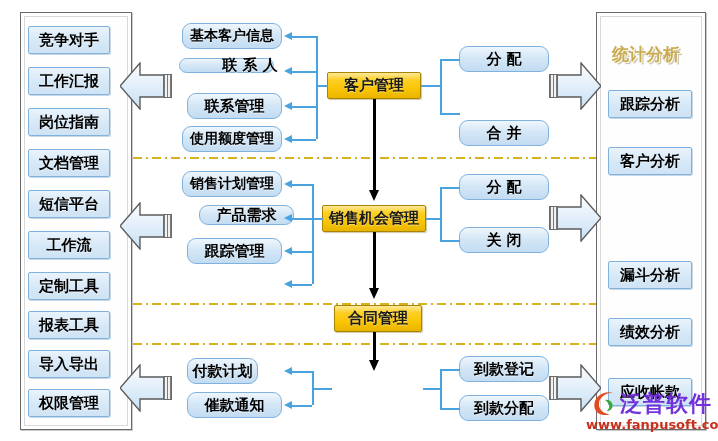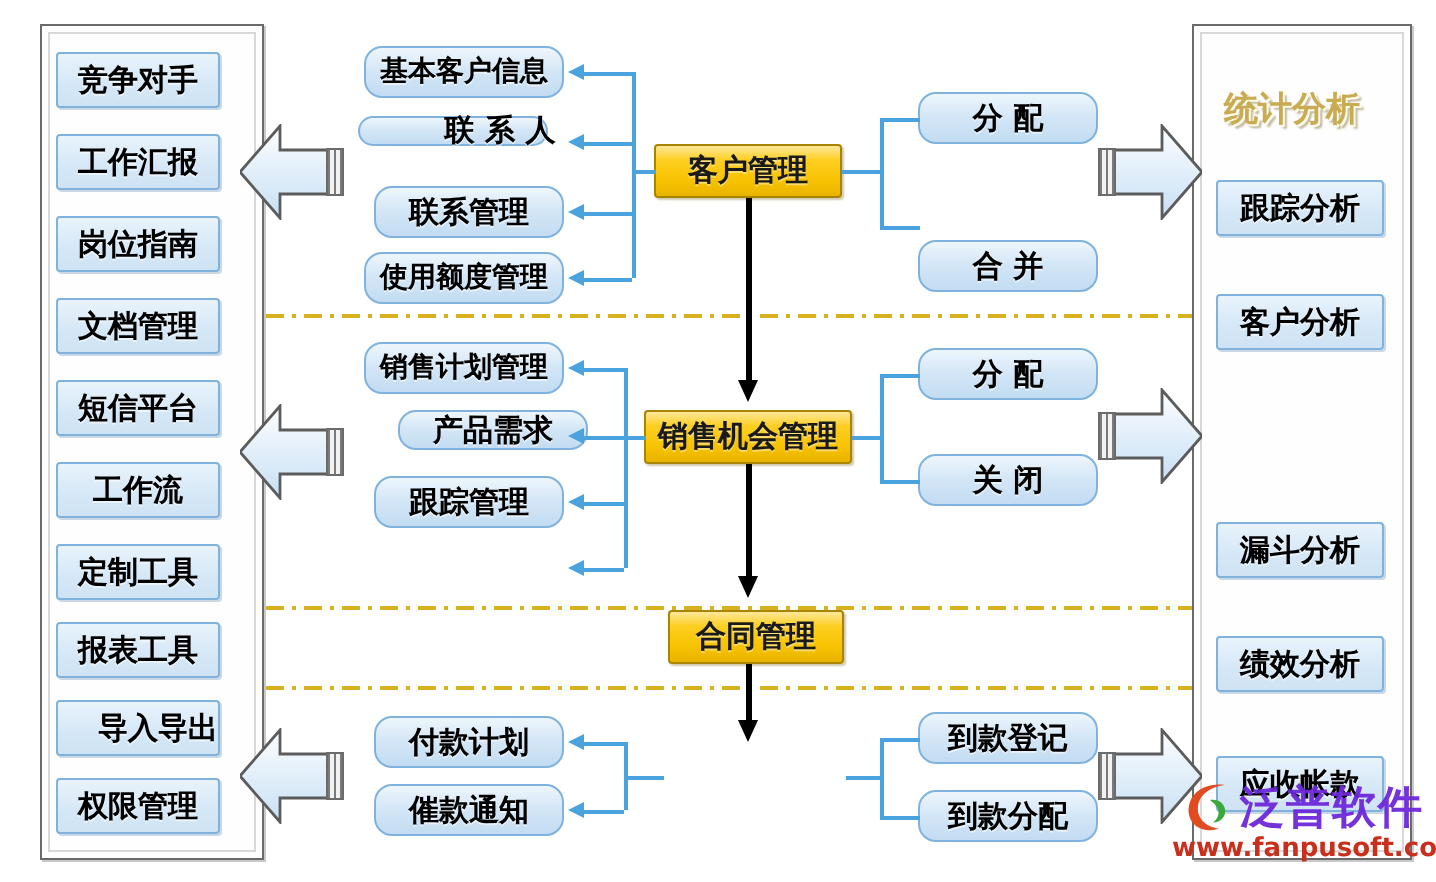--- a/index.html
+++ b/index.html
@@ -106,21 +106,21 @@
   </div>
   <div class="node sq" style="left:28px;top:231px;width:82px;height:28px;font-size:15px;">
     <span>工作流</span>
   </div>
   <div class="node sq" style="left:28px;top:272px;width:82px;height:28px;font-size:15px;">
     <span>定制工具</span>
   </div>
   <div class="node sq" style="left:28px;top:311px;width:82px;height:28px;font-size:15px;">
     <span>报表工具</span>
   </div>
-  <div class="node sq" style="left:28px;top:350px;width:82px;height:28px;font-size:15px;justify-content:flex-end;">
+  <div class="node sq" style="left:28px;top:350px;width:82px;height:28px;font-size:15px;">
     <span>导入导出</span>
   </div>
   <div class="node sq" style="left:28px;top:389px;width:82px;height:28px;font-size:15px;">
     <span>权限管理</span>
   </div>
 
   <div class="panel" style="left:596px;top:12px;width:108px;height:416px;">
     <div class="panel-inner"></div>
   </div>
 
@@ -220,21 +220,21 @@
 
   <div class="hline" style="left:426px;top:218px;width:15px;"></div>
   <div class="vline" style="left:440px;top:187px;height:53px;"></div>
   <div class="hline" style="left:440px;top:187px;width:20px;"></div>
   <div class="hline" style="left:440px;top:240px;width:20px;"></div>
 
   <div class="core" style="left:334px;top:305px;width:88px;height:27px;font-size:15px;">
     <span>合同管理</span>
   </div>
 
-  <div class="node" style="left:187px;top:358px;width:95px;height:26px;font-size:15px;font-family:Liberation Mono, monospace;">
+  <div class="node" style="left:187px;top:358px;width:71px;height:26px;font-size:15px;font-family:Liberation Mono, monospace;">
     <span>付款计划</span>
   </div>
   <div class="node" style="left:187px;top:392px;width:95px;height:26px;font-size:15px;">
     <span>催款通知</span>
   </div>
 
 
   <div class="node" style="left:459px;top:356px;width:90px;height:26px;font-size:15px;">
     <span>到款登记</span>
   </div>

